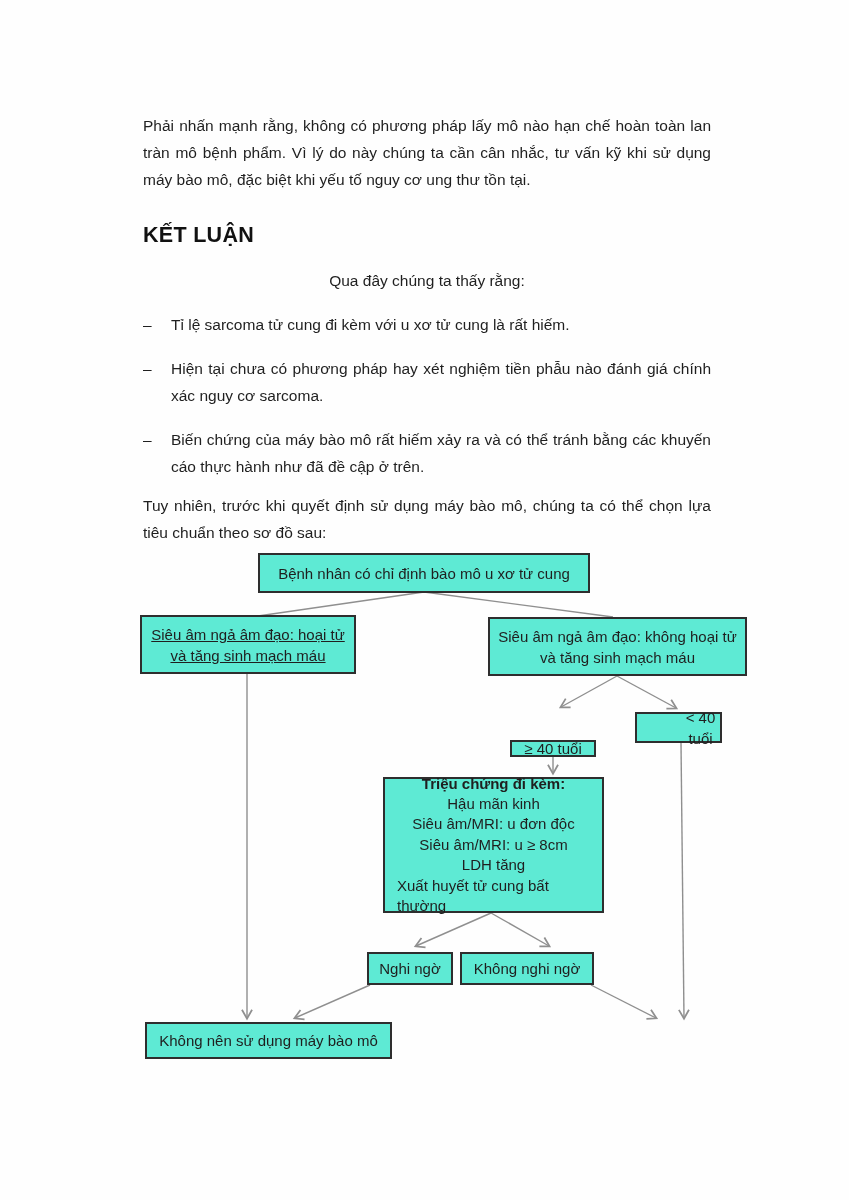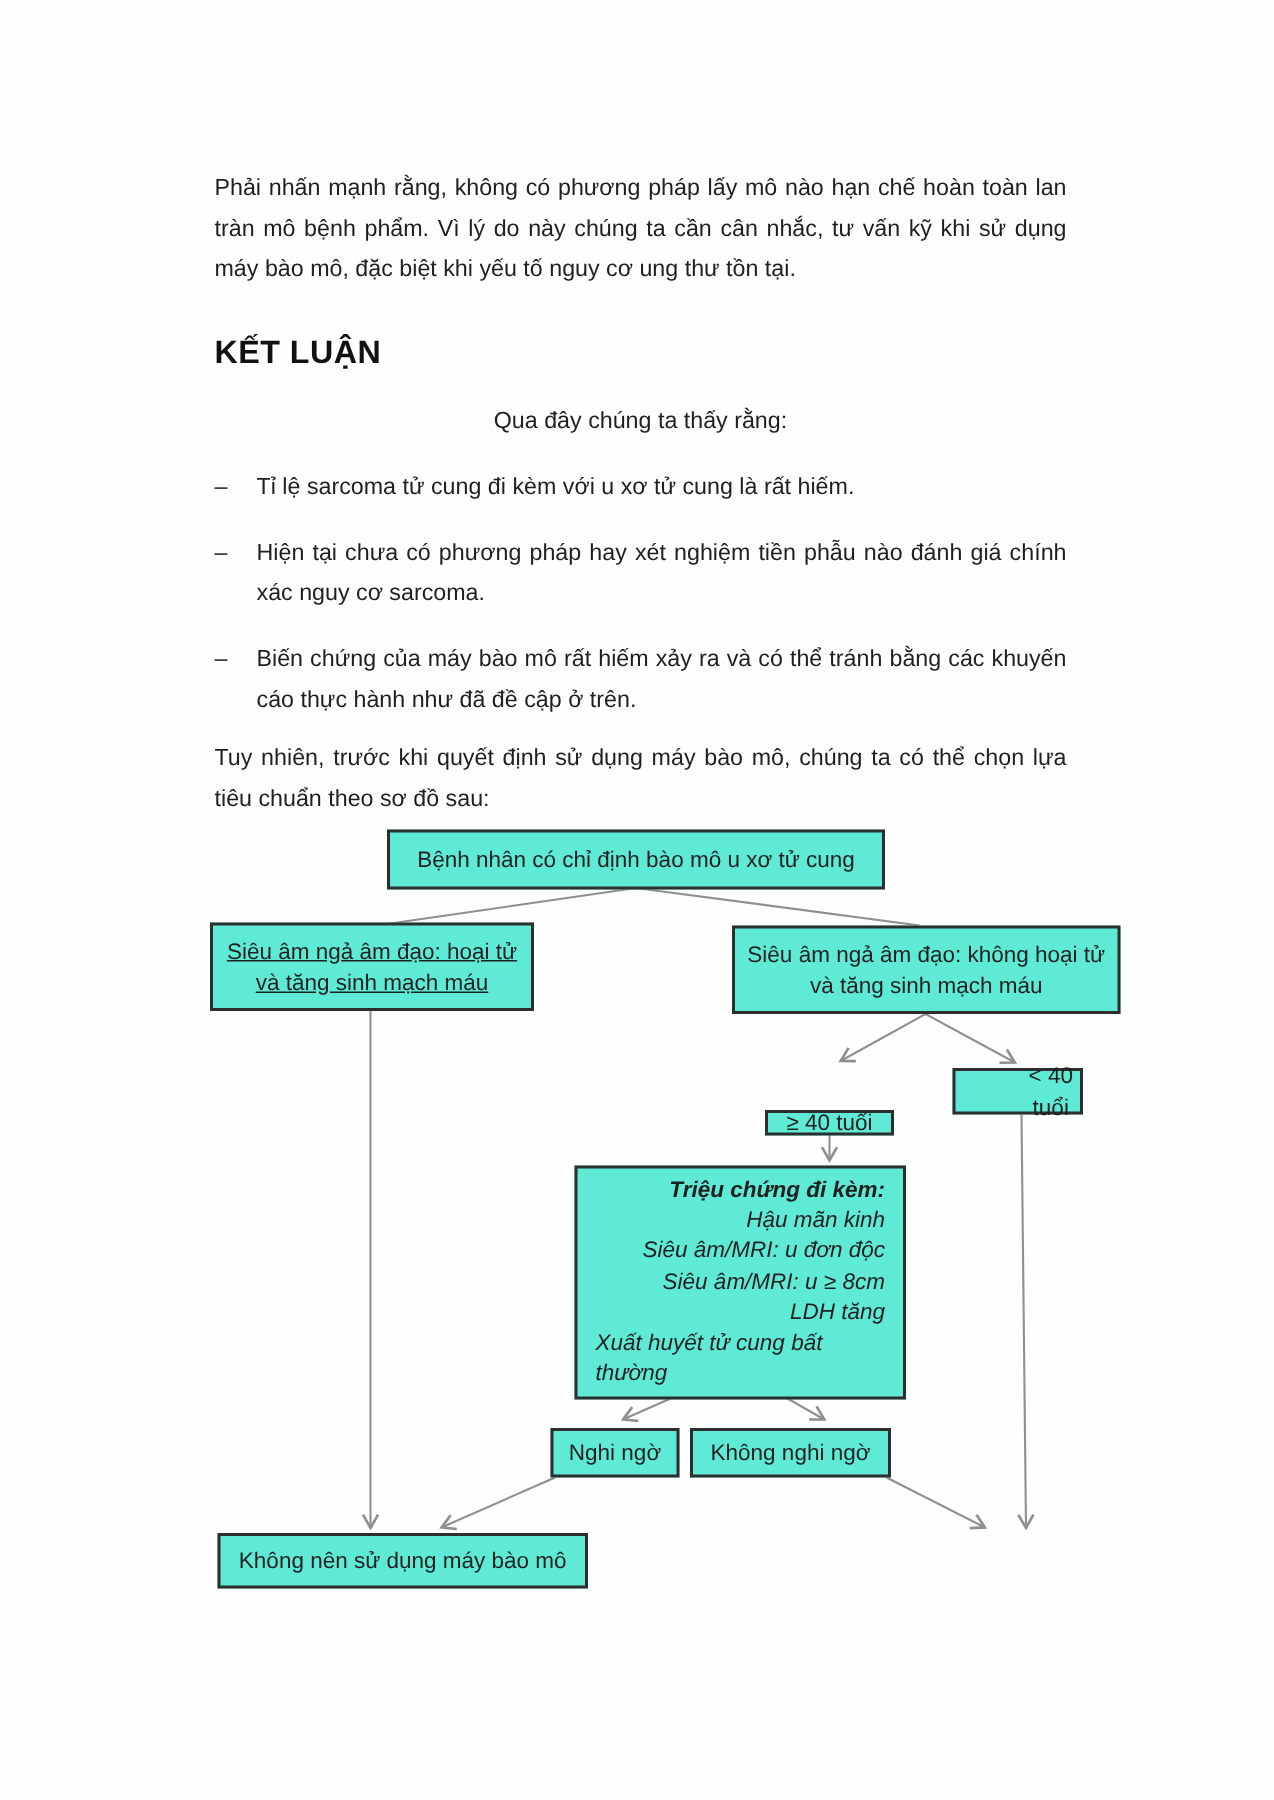--- a/index.html
+++ b/index.html
@@ -58,23 +58,23 @@
     font-size:15px;line-height:21px;
     white-space:pre-line;
     color:var(--ink);
   }
   .node-root{left:258px;top:553px;width:332px;height:40px;}
   .node-left{left:140px;top:615px;width:216px;height:59px;text-decoration:underline;}
   .node-right{left:488px;top:617px;width:259px;height:59px;}
   .node-age1{left:510px;top:724px;width:86px;height:17px;margin-top:16px;}
   .node-age2{left:635px;top:712px;width:87px;height:31px;padding-left:44px;}
   .node-symptoms{
-    left:383px;top:777px;width:221px;height:156px;
-    flex-direction:column;align-items:flex-end;justify-content:center;
-    text-align:left;padding:6px 12px;line-height:20.4px;font-style:italic;
+    left:383px;top:777px;width:221px;height:136px;
+    flex-direction:column;align-items:center;justify-content:center;
+    text-align:left;padding:6px 12px;line-height:20.4px;
   }
   .node-symptoms .sym-title{font-weight:700;}
   .node-suspect{left:367px;top:952px;width:86px;height:33px;}
   .node-notsuspect{left:460px;top:952px;width:134px;height:33px;text-align:right;}
   .node-outcome-no{left:145px;top:1022px;width:247px;height:37px;}
   .node-outcome-yes{left:464px;top:1022px;width:264px;height:37px;}
 </style>
 </head>
 <body>
 

